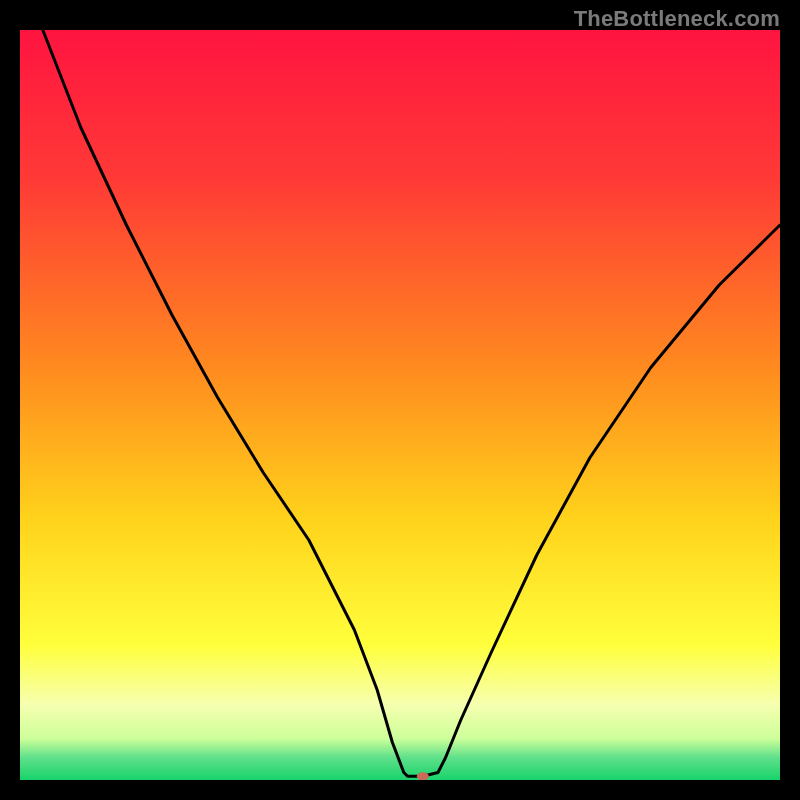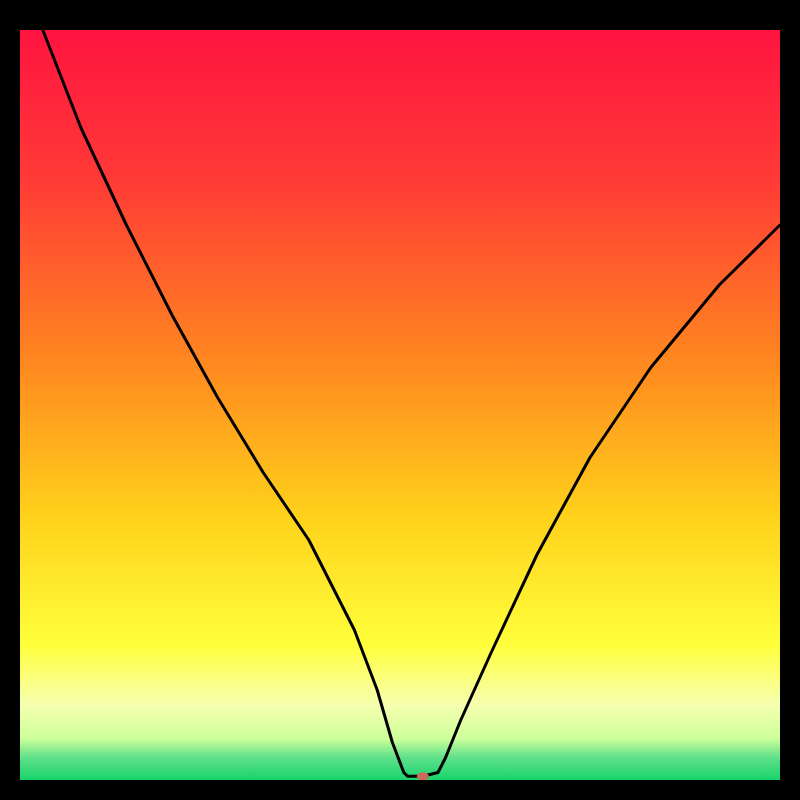--- a/index.html
+++ b/index.html
@@ -32,20 +32,21 @@
     top: 30px;
     width: 760px;
     height: 750px;
   }
   svg { display: block; }
 </style>
 </head>
 <body>
 
 <div class="frame">
+  <div class="watermark">TheBottleneck.com</div>
 
   <div class="plot">
     <svg id="chart-svg" width="760" height="750" viewBox="0 0 760 750">
       <defs>
         <linearGradient id="bg-grad" x1="0" y1="0" x2="0" y2="1">
             <stop offset="0%" stop-color="#ff1440"></stop>
             <stop offset="20%" stop-color="#ff3a36"></stop>
             <stop offset="45%" stop-color="#ff8a1f"></stop>
             <stop offset="65%" stop-color="#ffd21b"></stop>
             <stop offset="82%" stop-color="#ffff3c"></stop>

